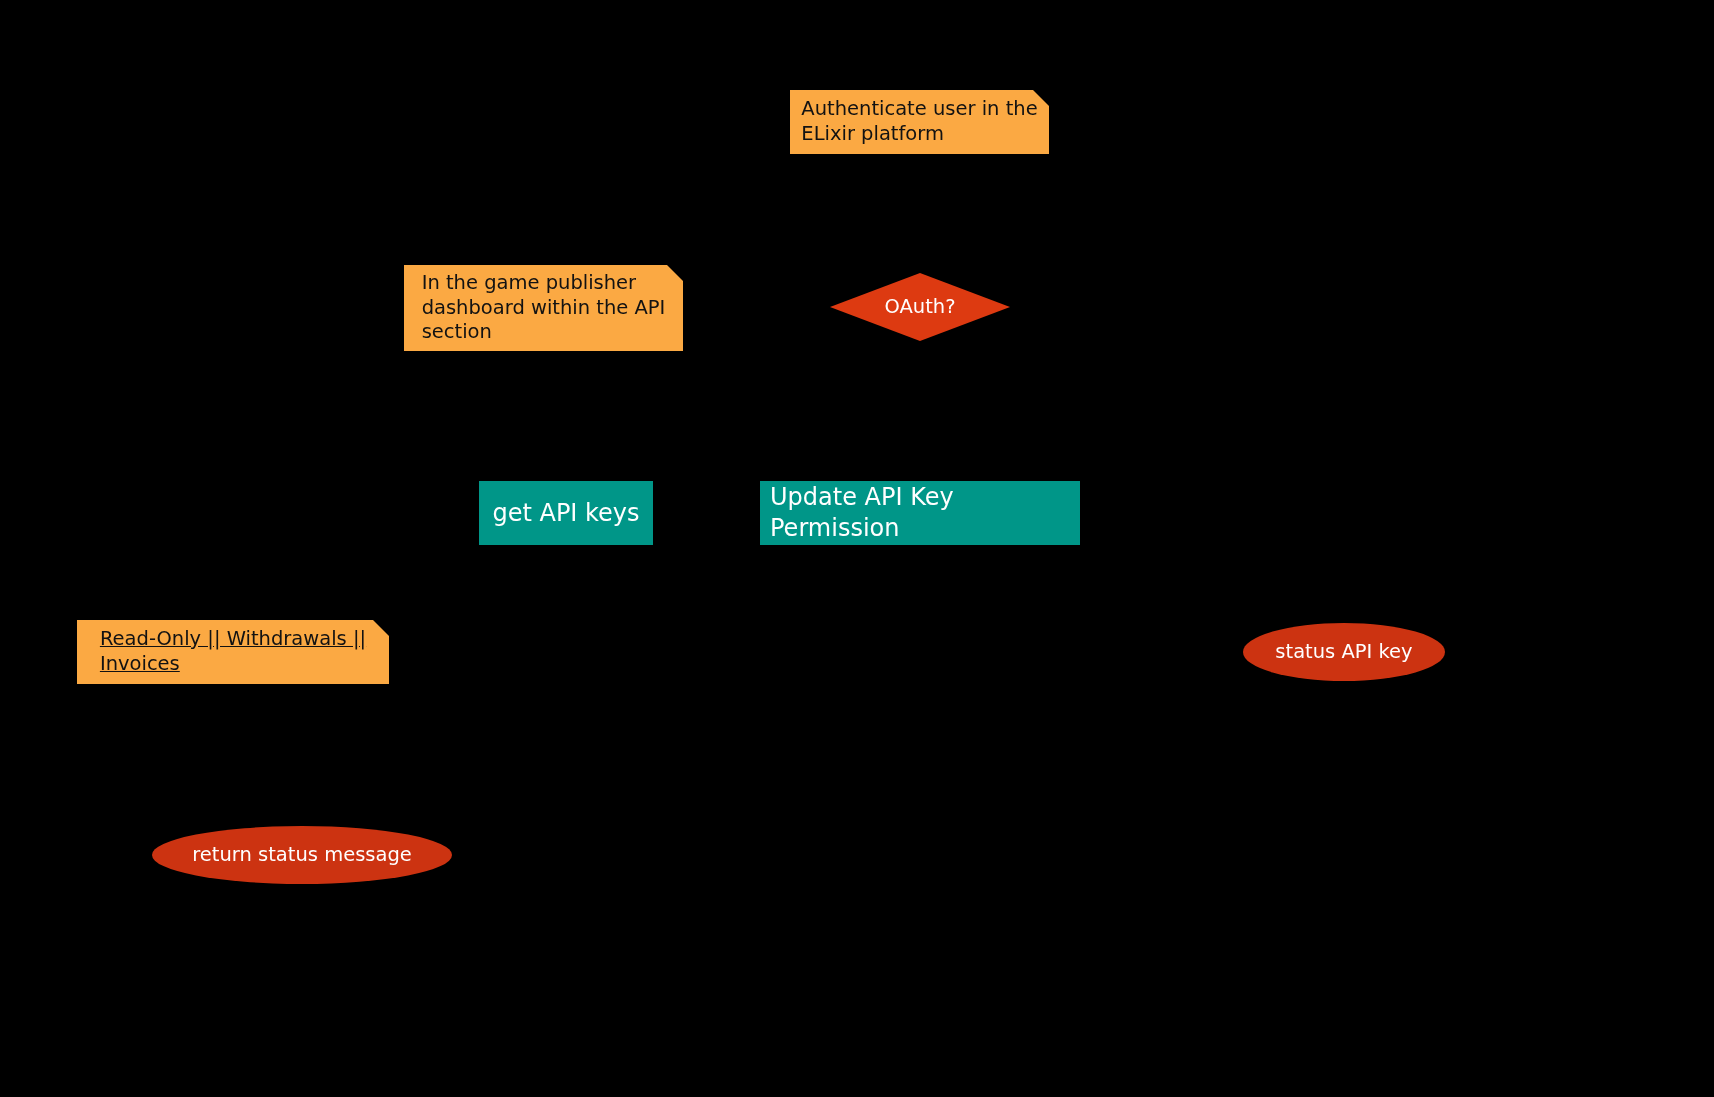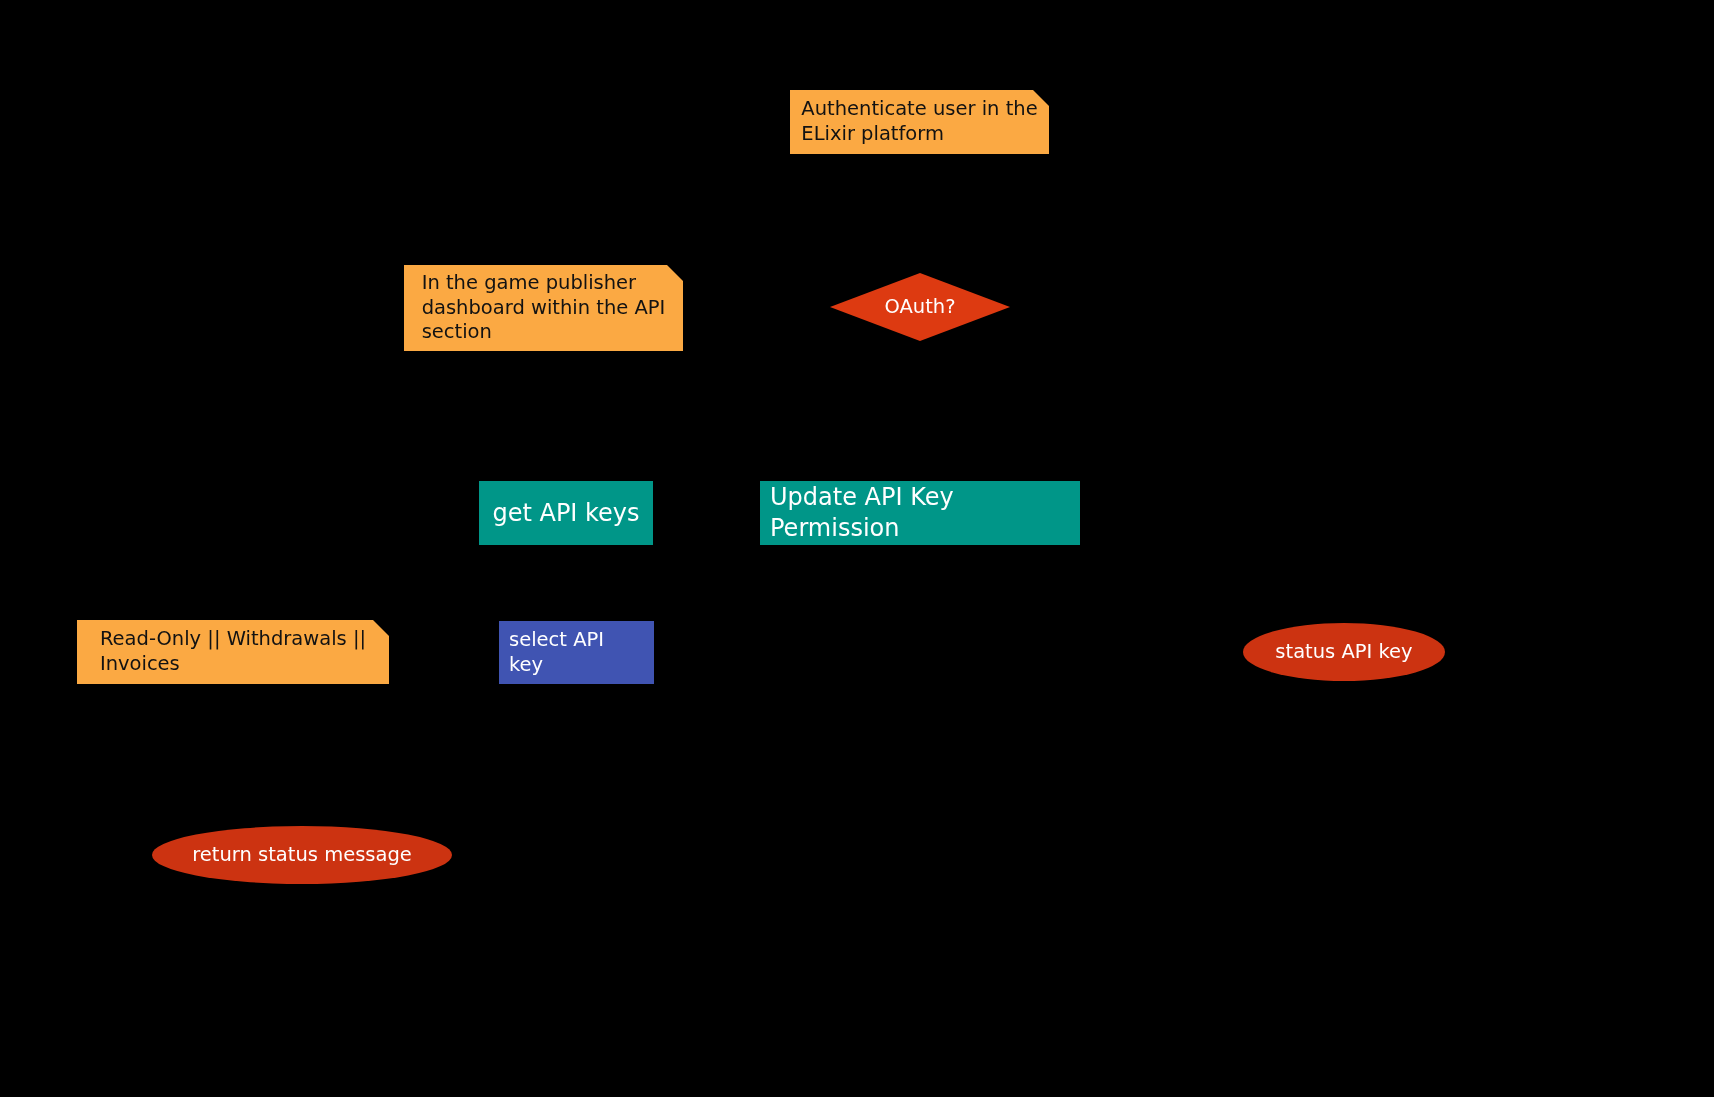--- a/index.html
+++ b/index.html
@@ -78,18 +78,17 @@
 
 <div id="canvas">
     <div class="node node-note" style="left: 790px; top: 90px; width: 259px; height: 64px;">Authenticate user in the
 ELixir platform</div>
     <div class="node node-note" style="left: 404px; top: 265px; width: 279px; height: 86px;">In the game publisher
 dashboard within the  API
 section</div>
     <div class="node node-diamond" style="left: 830px; top: 273px; width: 180px; height: 68px;">OAuth?</div>
     <div class="node node-teal" style="left: 479px; top: 481px; width: 174px; height: 64px;">get API keys</div>
     <div class="node node-teal" style="left: 760px; top: 481px; width: 320px; height: 64px;">Update API Key Permission</div>
-    <div class="node node-note" style="left: 77px; top: 620px; width: 312px; height: 64px;">Read-Only || Withdrawals ||
+    <div class="node node-note" style="left: 77px; top: 620px; width: 312px; height: 64px; text-decoration: underline;">Read-Only || Withdrawals ||
 Invoices</div>
-    <div class="node node-blue" style="left: 499px; top: 621px; width: 155px; height: 63px;">select API key</div>
     <div class="node node-ellipse" style="left: 1243px; top: 623px; width: 202px; height: 58px;">status API key</div>
     <div class="node node-ellipse" style="left: 152px; top: 826px; width: 300px; height: 58px;">return status message</div>
   </div>
 
 </body></html>

